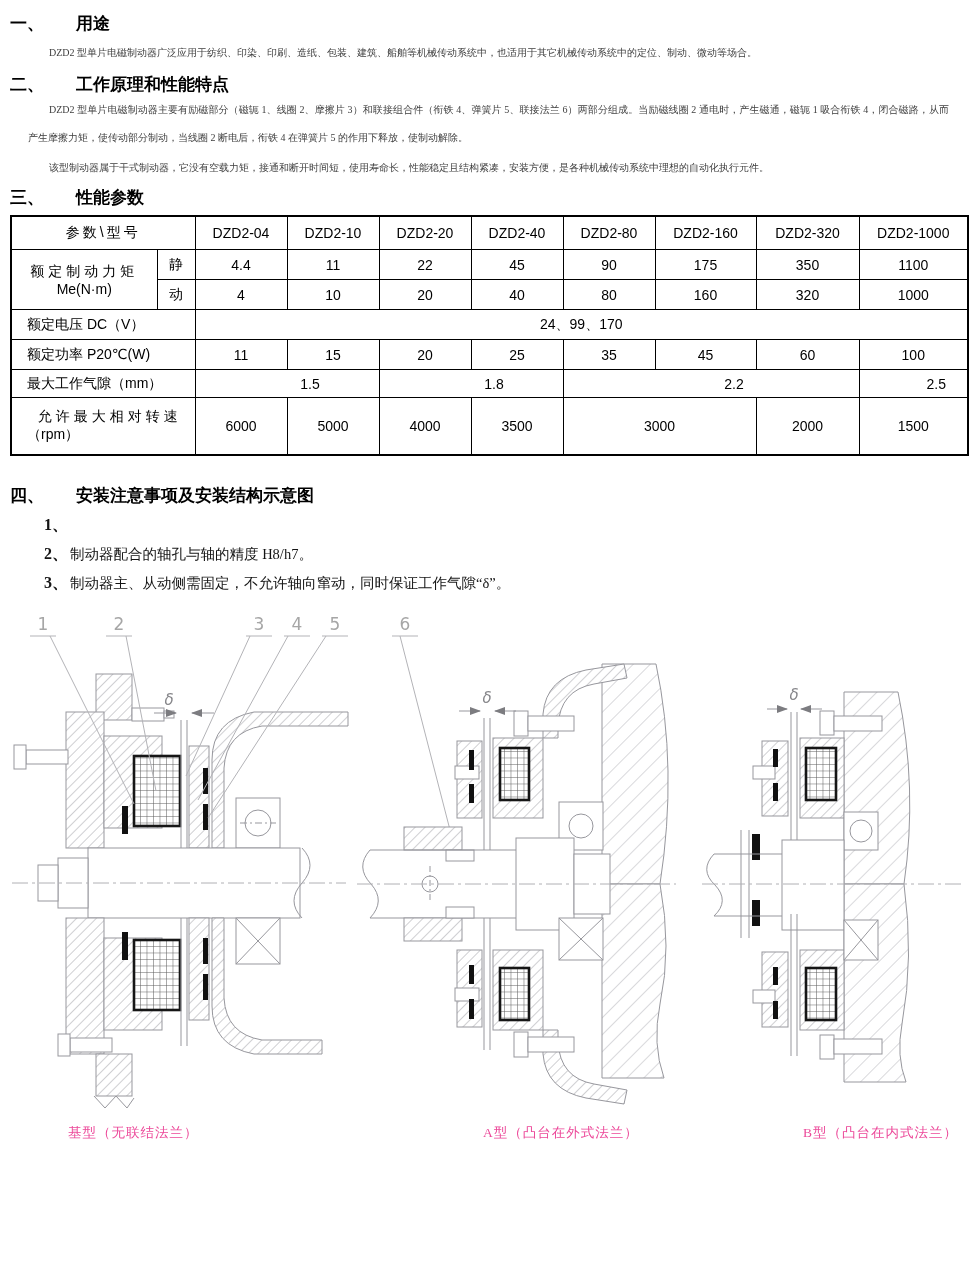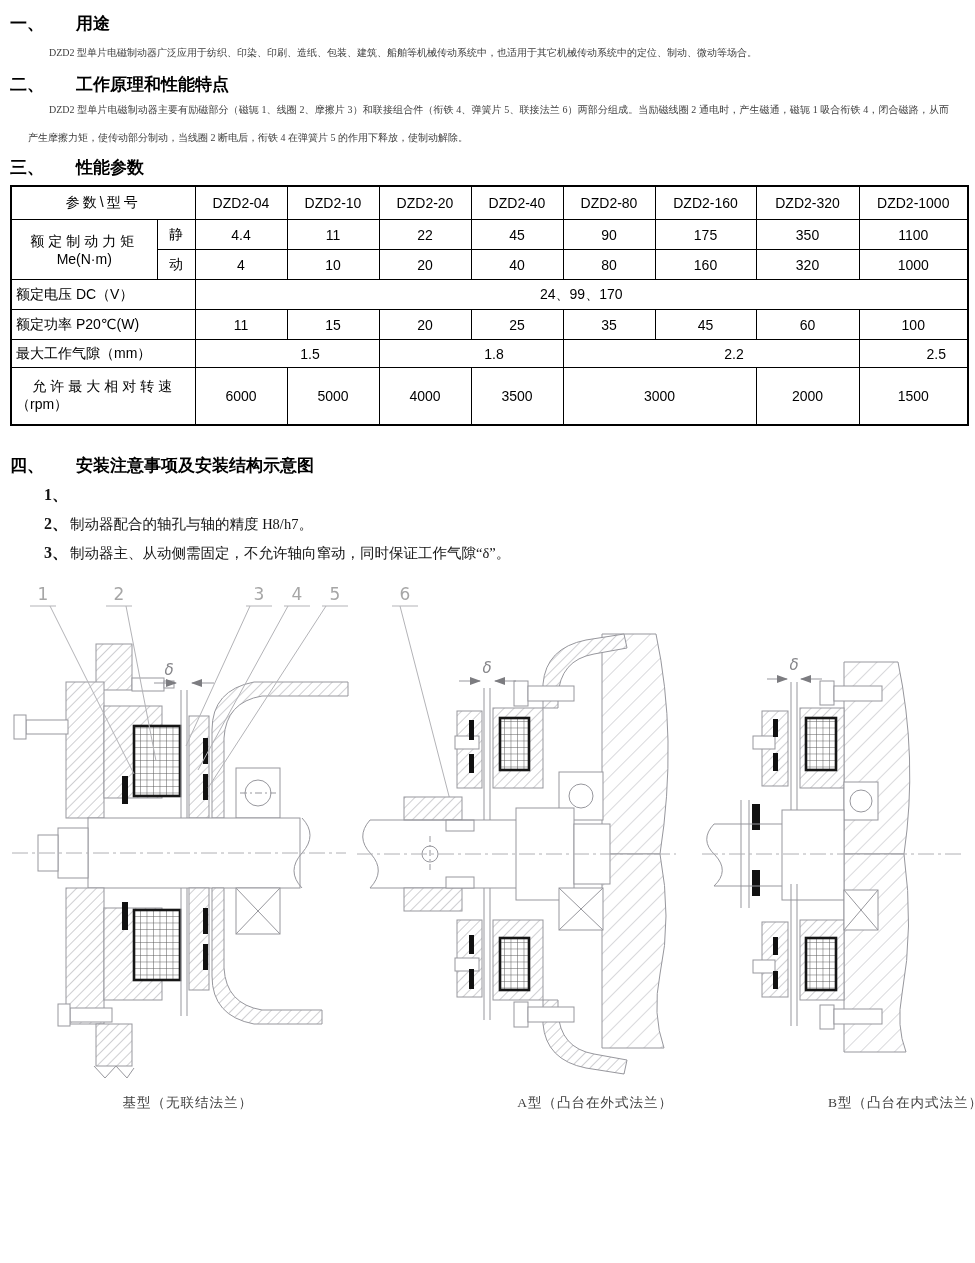--- a/index.html
+++ b/index.html
@@ -20,35 +20,35 @@
     text-align:justify;text-indent:2.1em;color:#404040;
   }
   .body-text.tight{margin-top:0;margin-bottom:2px;}
   
   table.perf{
     border-collapse:collapse;table-layout:fixed;width:957px;margin:6px 0 28px 0;
     font-family:"Liberation Sans","DejaVu Sans",sans-serif;
     font-size:14px;color:#000;border:2px solid #000;
   }
   table.perf td{border:1.4px solid #000;text-align:center;padding:1px 2px;overflow:hidden;}
-  table.perf td.lab{text-align:left;padding-left:4px;}
+  table.perf td.lab{text-align:left;padding-left:15px;}
   table.perf td.ctr{text-align:center;}
   .spread{letter-spacing:4px;text-align:center;}
   .spread2{letter-spacing:3px;}
   tr.r1 td{height:30px;} tr.r2 td{height:27px;} tr.r3 td{height:27px;}
   tr.r4 td{height:27px;text-align:center;} tr.r5 td{height:27px;} tr.r6 td{height:25px;padding-left:48px;}
   tr.r7 td{height:54px;}
   
   .note-item{display:flex;margin:7px 0 7px 34px;font-size:14.5px;line-height:22px;}
   .note-num{font-family:"Liberation Serif",serif;font-weight:bold;font-size:16px;width:26px;flex:0 0 26px;}
   
   .figures{position:relative;height:560px;margin-top:14px;}
   .figures svg{position:absolute;left:0;top:0;}
   .caption{
-    position:absolute;top:516px;text-align:right;font-size:13.5px;color:#404040;
+    position:absolute;top:516px;text-align:left;font-size:13.5px;color:#ec4899;
     font-family:"Liberation Serif","DejaVu Serif",serif;letter-spacing:1px;
   }
   .cap1{left:58px;width:185px;}
   .cap2{left:473px;width:190px;}
   .cap3{left:793px;width:180px;}
 </style>
 </head>
 <body>
 
 <div class="page">
@@ -57,20 +57,21 @@
     <span class="sec-num">一、</span>
     <span class="sec-title">用途</span>
   </div>
   <p class="body-text">DZD2 型单片电磁制动器广泛应用于纺织、印染、印刷、造纸、包装、建筑、船舶等机械传动系统中，也适用于其它机械传动系统中的定位、制动、微动等场合。</p>
 
   <div class="sec-head">
     <span class="sec-num">二、</span>
     <span class="sec-title">工作原理和性能特点</span>
   </div>
   <p class="body-text tight">DZD2 型单片电磁制动器主要有励磁部分（磁轭 1、线圈 2、摩擦片 3）和联接组合件（衔铁 4、弹簧片 5、联接法兰 6）两部分组成。当励磁线圈 2 通电时，产生磁通，磁轭 1 吸合衔铁 4，闭合磁路，从而产生摩擦力矩，使传动部分制动，当线圈 2 断电后，衔铁 4 在弹簧片 5 的作用下释放，使制动解除。</p>
+  <p class="body-text tight">该型制动器属于干式制动器，它没有空载力矩，接通和断开时间短，使用寿命长，性能稳定且结构紧凑，安装方便，是各种机械传动系统中理想的自动化执行元件。</p>
 
   <div class="sec-head">
     <span class="sec-num">三、</span>
     <span class="sec-title">性能参数</span>
   </div>
 
   <table class="perf">
     <colgroup>
       <col style="width:146px">
         <col style="width:38px">

